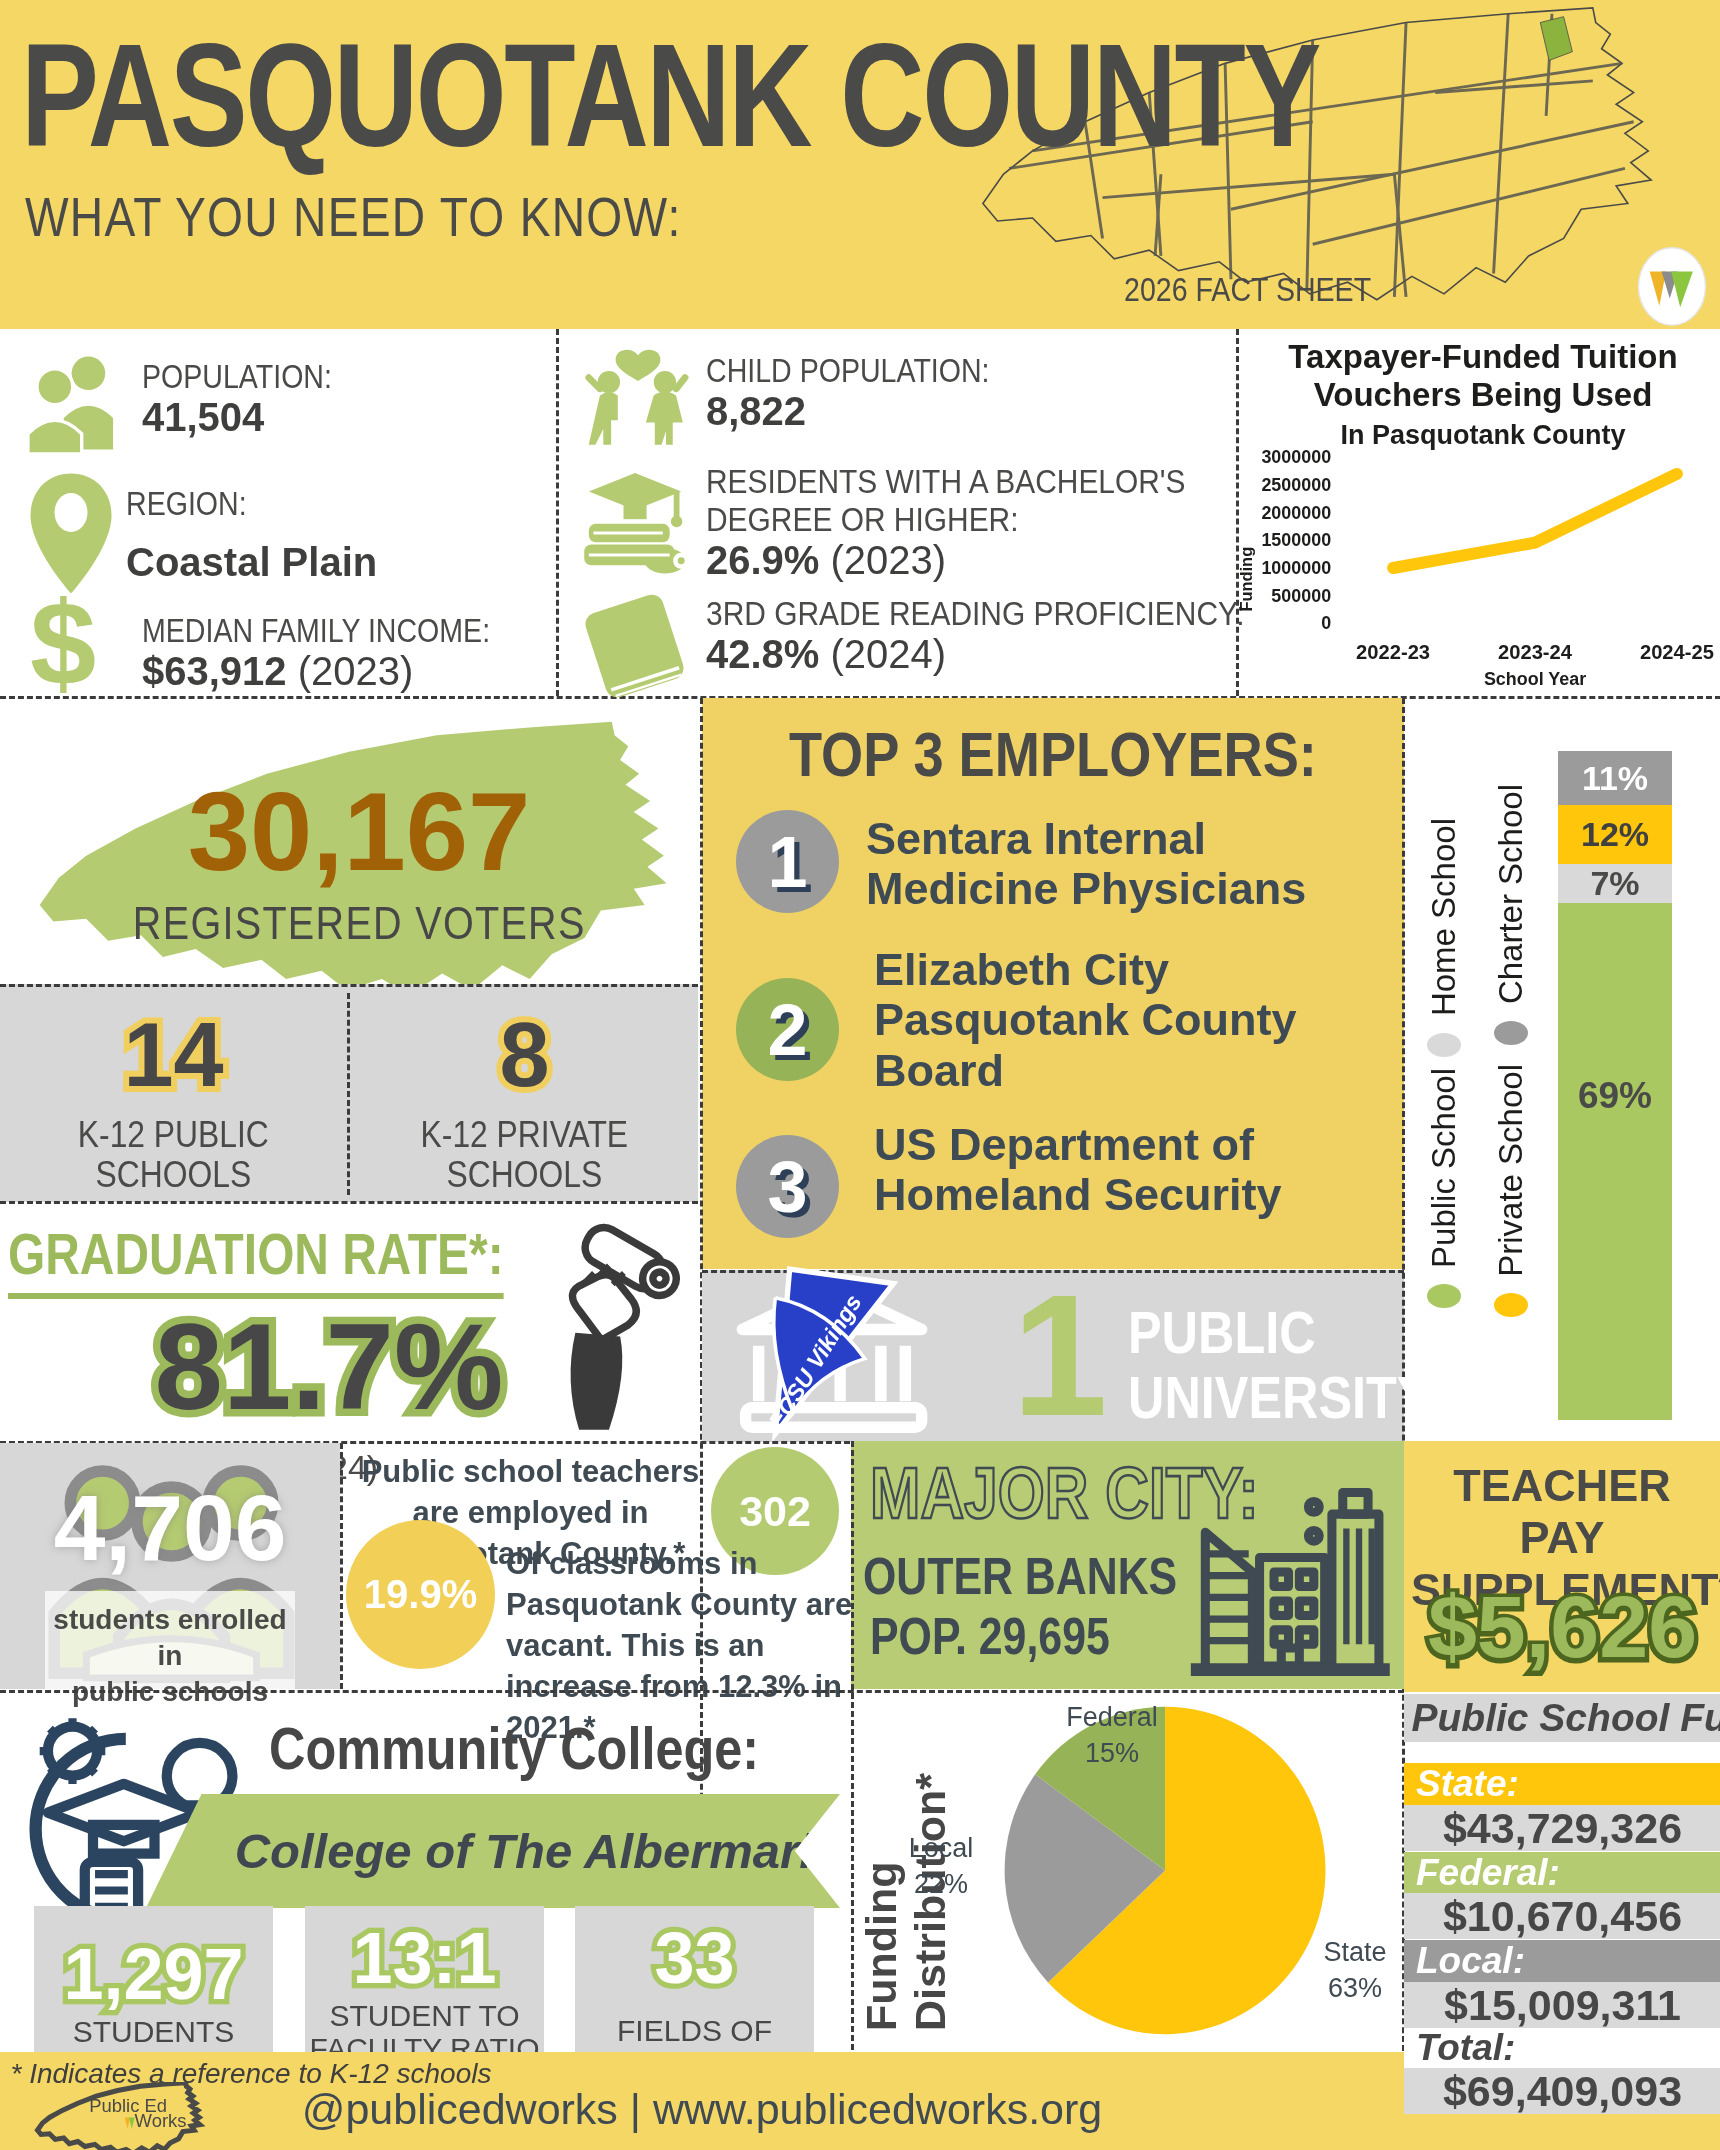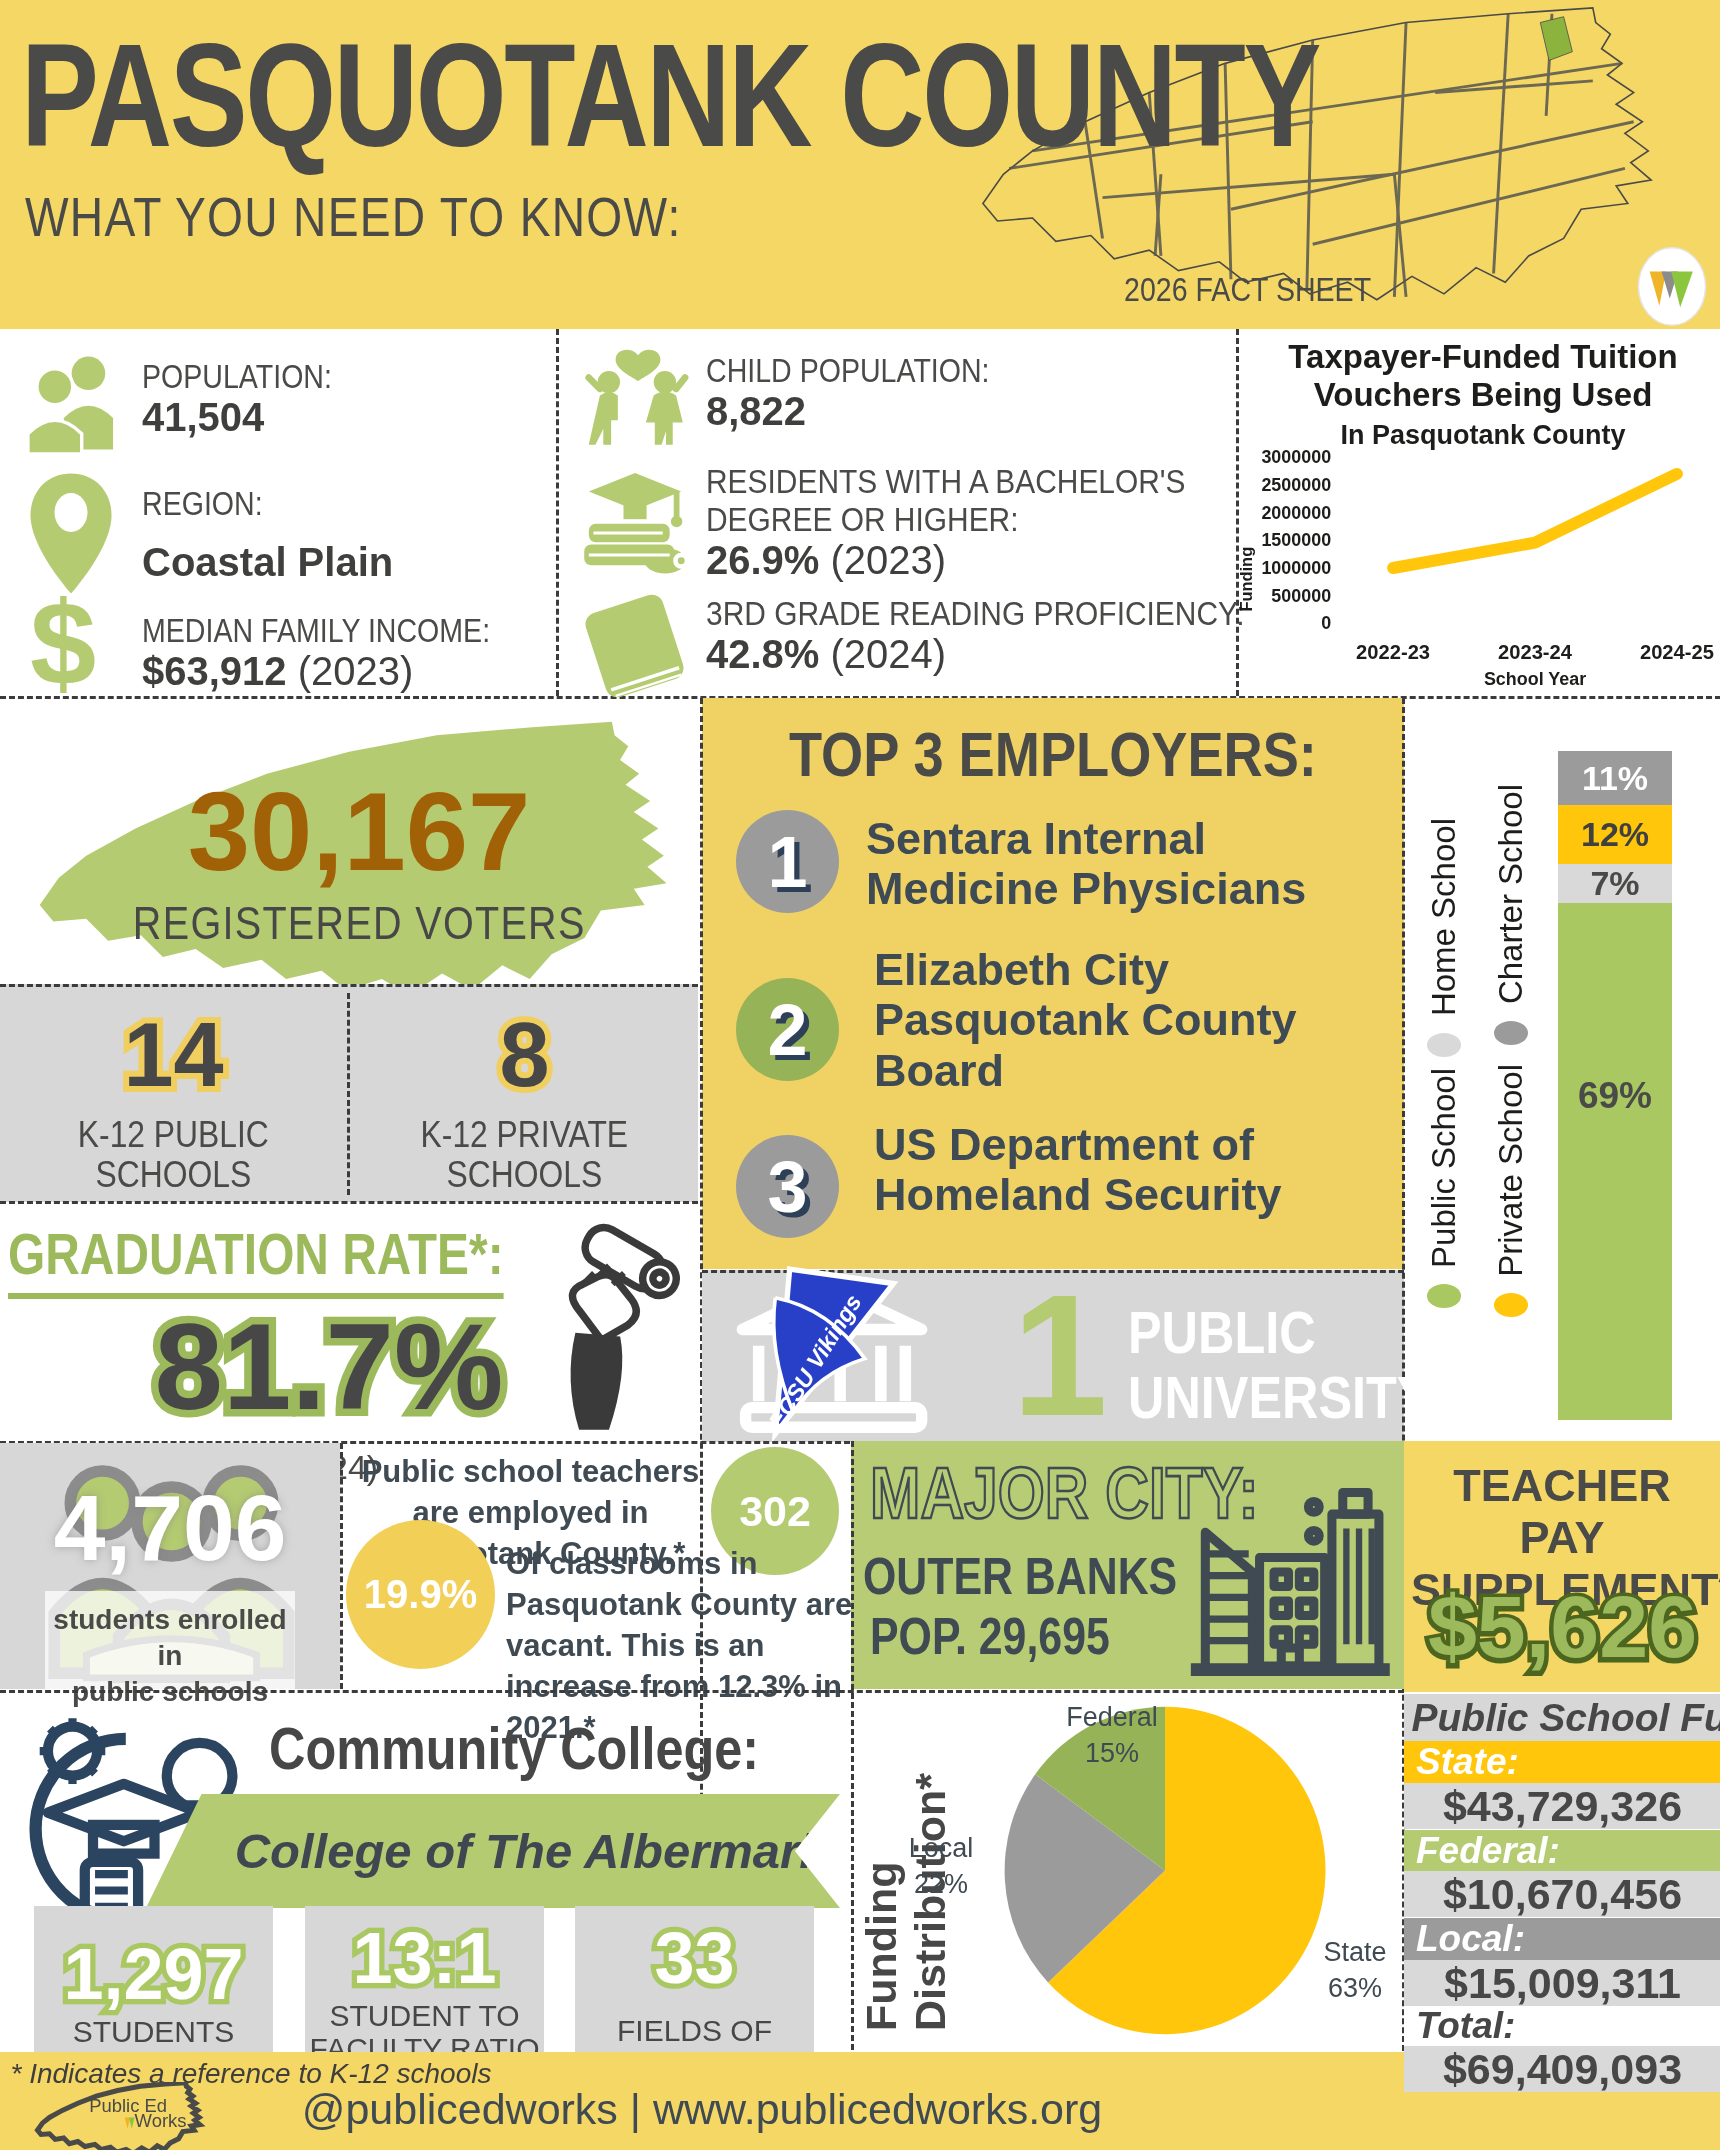--- a/index.html
+++ b/index.html
@@ -51,21 +51,21 @@
   .pay-bg{left:1404px;top:1441px;width:317px;height:251px;background:#f5d765;}
   .pay-title{font-size:45px;font-weight:800;color:#4a4a48;line-height:1.15;text-align:center;}
   .ribbon{position:absolute;background:#b5cb72;clip-path:polygon(8% 0,100% 0,93.5% 50%,100% 100%,0 100%,8% 0);
           display:flex;align-items:center;justify-content:flex-end;}
   .ribbon span{font-size:49px;font-weight:800;font-style:italic;color:#3f4750;}
   .cc-box{position:absolute;width:239px;height:149px;background:#d7d7d7;text-align:center;}
   .cc-num{font-size:72px;}
   .cc-label{font-size:30px;font-weight:500;color:#474747;line-height:1.1;}
   .pie-axis{writing-mode:vertical-rl;transform:rotate(180deg);font-size:43px;font-weight:800;color:#474747;}
   .pie-lab{position:absolute;font-size:27px;color:#3f4a52;text-align:center;line-height:1.35;}
-  .fund-row{position:absolute;left:1404px;width:317px;display:flex;align-items:center;}
+  .fund-row{position:absolute;left:1404px;width:317px;display:flex;align-items:center;margin-top:22px;}
   .fund-hdr{font-size:37px;font-weight:800;font-style:italic;padding-left:12px;}
   .fund-val{font-size:43px;font-weight:800;color:#474747;width:100%;text-align:center;}
   .footer{left:0;top:2052px;width:1721px;height:99px;background:#f5d765;z-index:1;}
   .footnote{font-size:28px;font-style:italic;font-weight:500;color:#3f3f3d;}
   .handle{font-size:43px;font-weight:500;color:#3f4a52;}
 </style>
 </head>
 <body>
 
 <div id="page">
@@ -127,21 +127,21 @@
   </svg>
   <div class="abs" style="left:142px;top:357px;width:418px">
     <div class="stat-label"><span class="cond">POPULATION:</span></div>
     <div class="stat-value">41,504</div>
   </div>
 
   <svg class="abs" style="left:26px;top:470px;width:90px;height:127px" viewBox="0 0 60 84">
     <path d="M30,2 C14,2 3,14 3,30 C3,52 30,82 30,82 C30,82 57,52 57,30 C57,14 46,2 30,2 Z" fill="#b5cb72"></path>
     <ellipse cx="30" cy="28" rx="11" ry="13" fill="#ffffff"></ellipse>
   </svg>
-  <div class="abs" style="left:142px;top:484px;width:418px">
+  <div class="abs" style="left:126px;top:484px;width:418px">
     <div class="stat-label"><span class="cond">REGION:</span></div>
     <div class="stat-value" style="margin-top:18px">Coastal Plain</div>
   </div>
 
   <div class="abs" style="left:30px;top:590px;width:97px;height:105px;font-size:119px;font-weight:800;color:#b5cb72;line-height:105px;">$</div>
   <div class="abs" style="left:142px;top:611px;width:433px">
     <div class="stat-label"><span class="cond">MEDIAN FAMILY INCOME:</span></div>
     <div class="stat-value"><span>$63,912</span>
       <span class="stat-year">(2023)</span></div>
   </div>

